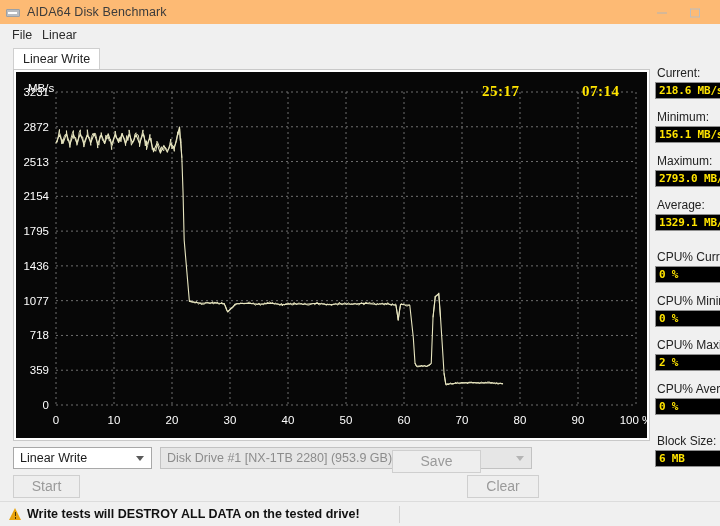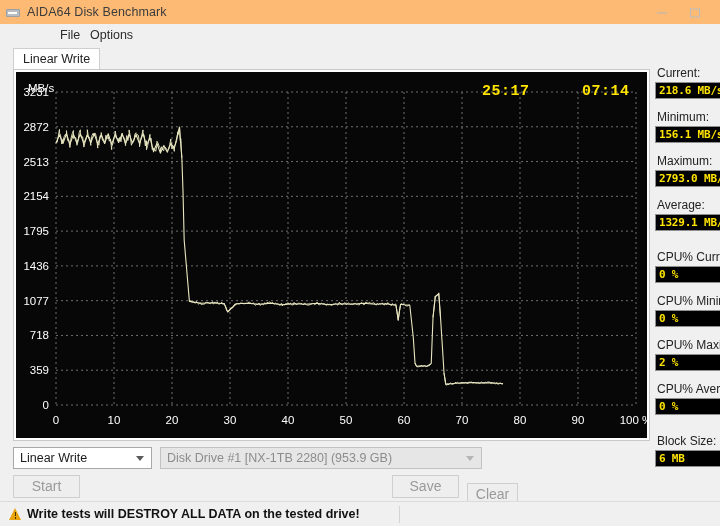--- a/index.html
+++ b/index.html
@@ -20,36 +20,36 @@
   .title-text{position:absolute;left:27px;top:5px;font-size:12.5px;color:#3c3c3c;letter-spacing:.1px;}
   .win-btn{position:absolute;top:0;width:33px;height:26px;cursor:default;}
   .win-min{right:42px;}
   .win-max{right:9px;}
   .win-btn .glyph{position:absolute;left:50%;top:50%;transform:translate(-50%,-50%);}
   .min-bar{width:10px;height:1px;background:#b0b4b8;}
   .max-box{width:10px;height:9px;border:1px solid #b9bdc1;box-sizing:border-box;}
 
   
   .menubar{position:absolute;left:0;top:24px;width:720px;height:22px;background:#f0f0f0;}
-  .menu-item{position:absolute;top:3px;height:17px;line-height:17px;font-size:12.5px;color:#2b2b2b;padding:0 4px;cursor:default;margin-left:48px;}
+  .menu-item{position:absolute;top:3px;height:17px;line-height:17px;font-size:12.5px;color:#2b2b2b;padding:0 4px;cursor:default;}
   .menu-file{left:8px;}
   .menu-options{left:38px;}
 
   
   .tabstrip{position:absolute;left:9px;top:48px;width:702px;height:21px;}
   .tab{position:absolute;left:4px;top:0;height:21px;line-height:20px;padding:0 9px;
        background:#ffffff;border:1px solid #cfcfcf;border-bottom:none;font-size:12.5px;color:#222;
        box-sizing:border-box;cursor:default;border-radius:1px 1px 0 0;}
 
   
   .chartwrap{position:absolute;left:13px;top:69px;width:637px;height:372px;background:#ffffff;
              border:1px solid #c9c9c9;box-sizing:border-box;padding:2px;}
   .chart{position:relative;width:100%;height:100%;background:#070707;overflow:hidden;}
   .chart svg{position:absolute;left:0;top:0;}
-  .timer{position:absolute;top:11px;font-family:Liberation Mono, monospace;font-weight:bold;
+  .timer{position:absolute;top:11px;font-family:Liberation Serif, serif;font-weight:bold;
          font-size:15px;color:#ffe400;letter-spacing:.5px;}
   .timer-elapsed{left:466px;}
   .timer-remain{left:566px;}
 
   
   .stats{position:absolute;left:655px;top:66px;width:75px;}
   .stat-label{font-size:12px;color:#222;margin:0 0 2px 2px;white-space:nowrap;}
   .stat-box{height:17px;background:#000000;border:1px solid #8f8f8f;box-sizing:border-box;
             margin-bottom:11px;width:72px;overflow:hidden;position:relative;}
   .stat-box span{position:absolute;left:3px;top:1px;font-family:"DejaVu Sans Mono",monospace;
@@ -58,30 +58,30 @@
 
   
   .combo{position:absolute;height:22px;background:#ffffff;border:1px solid #a8a8a8;
          box-sizing:border-box;font-size:12.5px;color:#1a1a1a;cursor:default;}
   .combo .txt{position:absolute;left:6px;top:3px;white-space:nowrap;}
   .combo .arrow{position:absolute;right:7px;top:8px;width:0;height:0;
                 border-left:4px solid transparent;border-right:4px solid transparent;border-top:5px solid #5a5a5a;}
   .combo.disabled{background:#e6e6e6;border-color:#c2c2c2;color:#8c8c8c;}
   .combo.disabled .arrow{border-top-color:#b4b4b4;}
   .combo-mode{left:13px;top:447px;width:139px;}
-  .combo-drive{left:160px;top:447px;width:322px;}
+  .combo-drive{left:160px;top:447px;width:372px;}
 
   .btn{position:absolute;height:23px;background:#e1e1e1;border:1px solid #adadad;box-sizing:border-box;
        font-size:14px;color:#404040;text-align:center;line-height:21px;cursor:default;}
   .btn.disabled{color:#9a9a9a;background:#eeeeee;border-color:#cfcfcf;}
   .btn.focused{background:#e6e6e6;border:2px solid #0078d7;line-height:19px;color:#1a1a1a;}
   .btn-start{left:13px;top:475px;width:67px;}
   .btn-stop{left:87px;top:475px;width:69px;}
-  .btn-save{left:392px;top:475px;width:67px;}
-  .btn-clear{left:467px;top:475px;width:51px;margin-top:8px;}
+  .btn-save{left:392px;top:450px;width:89px;}
+  .btn-clear{left:467px;top:475px;width:72px;}
 
   
   .statusbar{position:absolute;left:0;top:501px;width:720px;height:25px;background:#f0f0f0;
              border-top:1px solid #dcdcdc;}
   .warn-icon{position:absolute;left:9px;top:6px;width:13px;height:12px;}
   .warn-icon .tri{position:absolute;left:0;top:0;width:0;height:0;
        border-left:6.5px solid transparent;border-right:6.5px solid transparent;border-bottom:12px solid #e8a20c;}
   .warn-icon .bang{position:absolute;left:5.5px;top:4px;width:1.5px;height:4px;background:#4a3500;}
   .warn-icon .dot{position:absolute;left:5.5px;top:9px;width:1.5px;height:1.5px;background:#4a3500;}
   .warn-text{position:absolute;left:27px;top:5px;font-size:12.5px;font-weight:bold;color:#111;white-space:nowrap;}
@@ -106,21 +106,21 @@
     <div class="win-btn win-min">
       <div class="glyph min-bar"></div>
     </div>
     <div class="win-btn win-max">
       <div class="glyph max-box"></div>
     </div>
   </div>
 
   <div class="menubar">
     <div class="menu-item menu-file">File</div>
-    <div class="menu-item menu-options">Options</div>
+    <div class="menu-item menu-options">Linear</div>
   </div>
 
   <div class="tabstrip">
     <div class="tab">Linear Write</div>
   </div>
 
   <div class="chartwrap">
     <div class="chart">
       <svg id="chart-svg" width="633" height="368">
           <text x="12" y="20" fill="#ffffff" font-size="11.5" font-family="Liberation Sans, sans-serif">MB/s</text>

